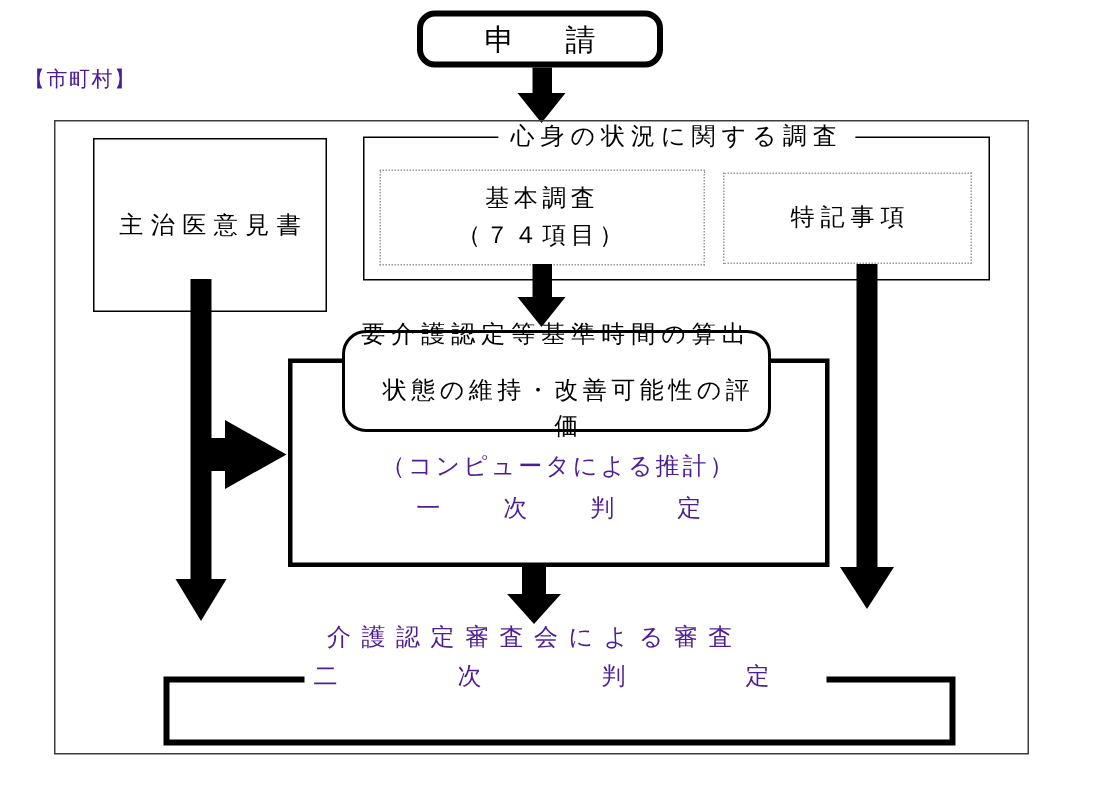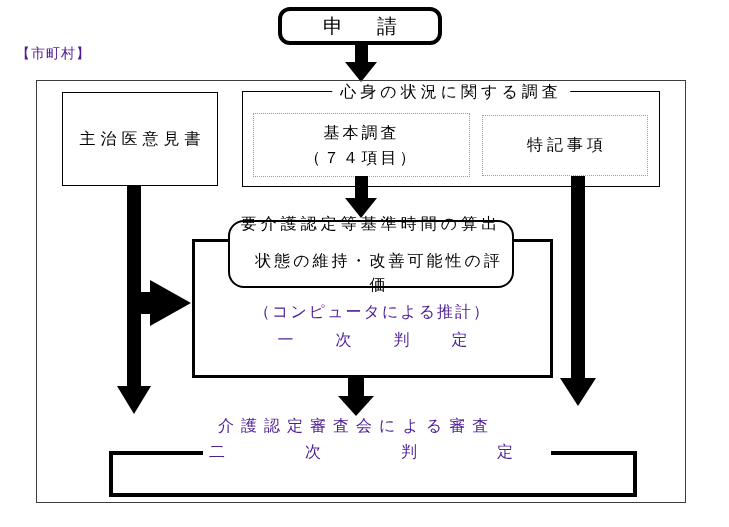--- a/index.html
+++ b/index.html
@@ -41,21 +41,21 @@
     font-size: 20px; letter-spacing: 7px; padding-left: 7px;
   }
   
   .outer-box {
     left: 36px; top: 80px; width: 650px; height: 423px;
     border: 1px solid #3c3c3c; background: transparent;
   }
   .region-label { left: 16px; top: 45px; font-size: 14px; letter-spacing: 1px; }
   
   .physician-box {
-    left: 62px; top: 92px; width: 156px; height: 94px;
+    left: 62px; top: 92px; width: 156px; height: 116px;
     border: 1px solid #000; font-size: 16px; letter-spacing: 5px; padding-left: 5px; text-align: right;
   }
   
   .survey-box {
     left: 242px; top: 91px; width: 418px; height: 96px;
     border: 1px solid #000; background: transparent;
   }
   .survey-title {
     position: absolute; left: 50%; top: -10px; transform: translateX(-50%);
     background: #fff; padding: 0 8px; font-size: 16px; letter-spacing: 4px;

